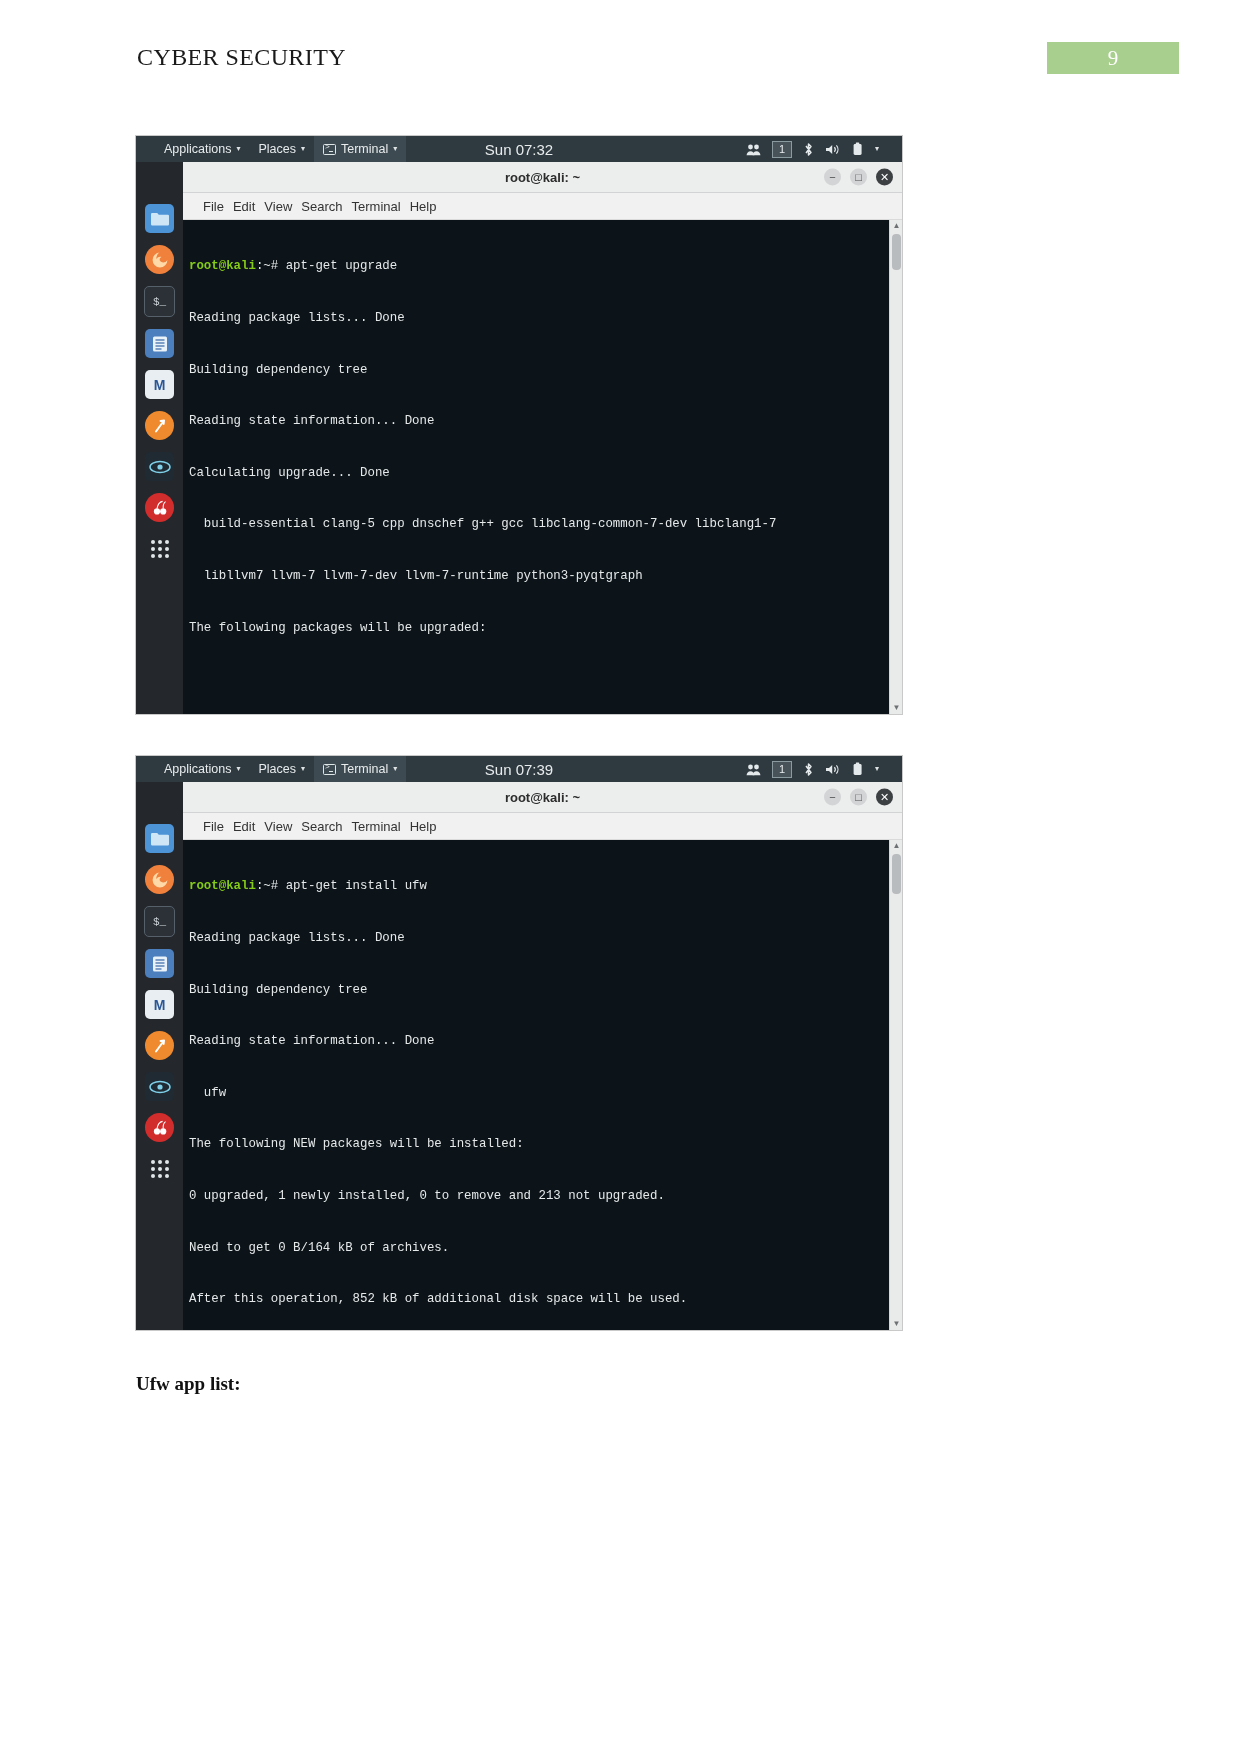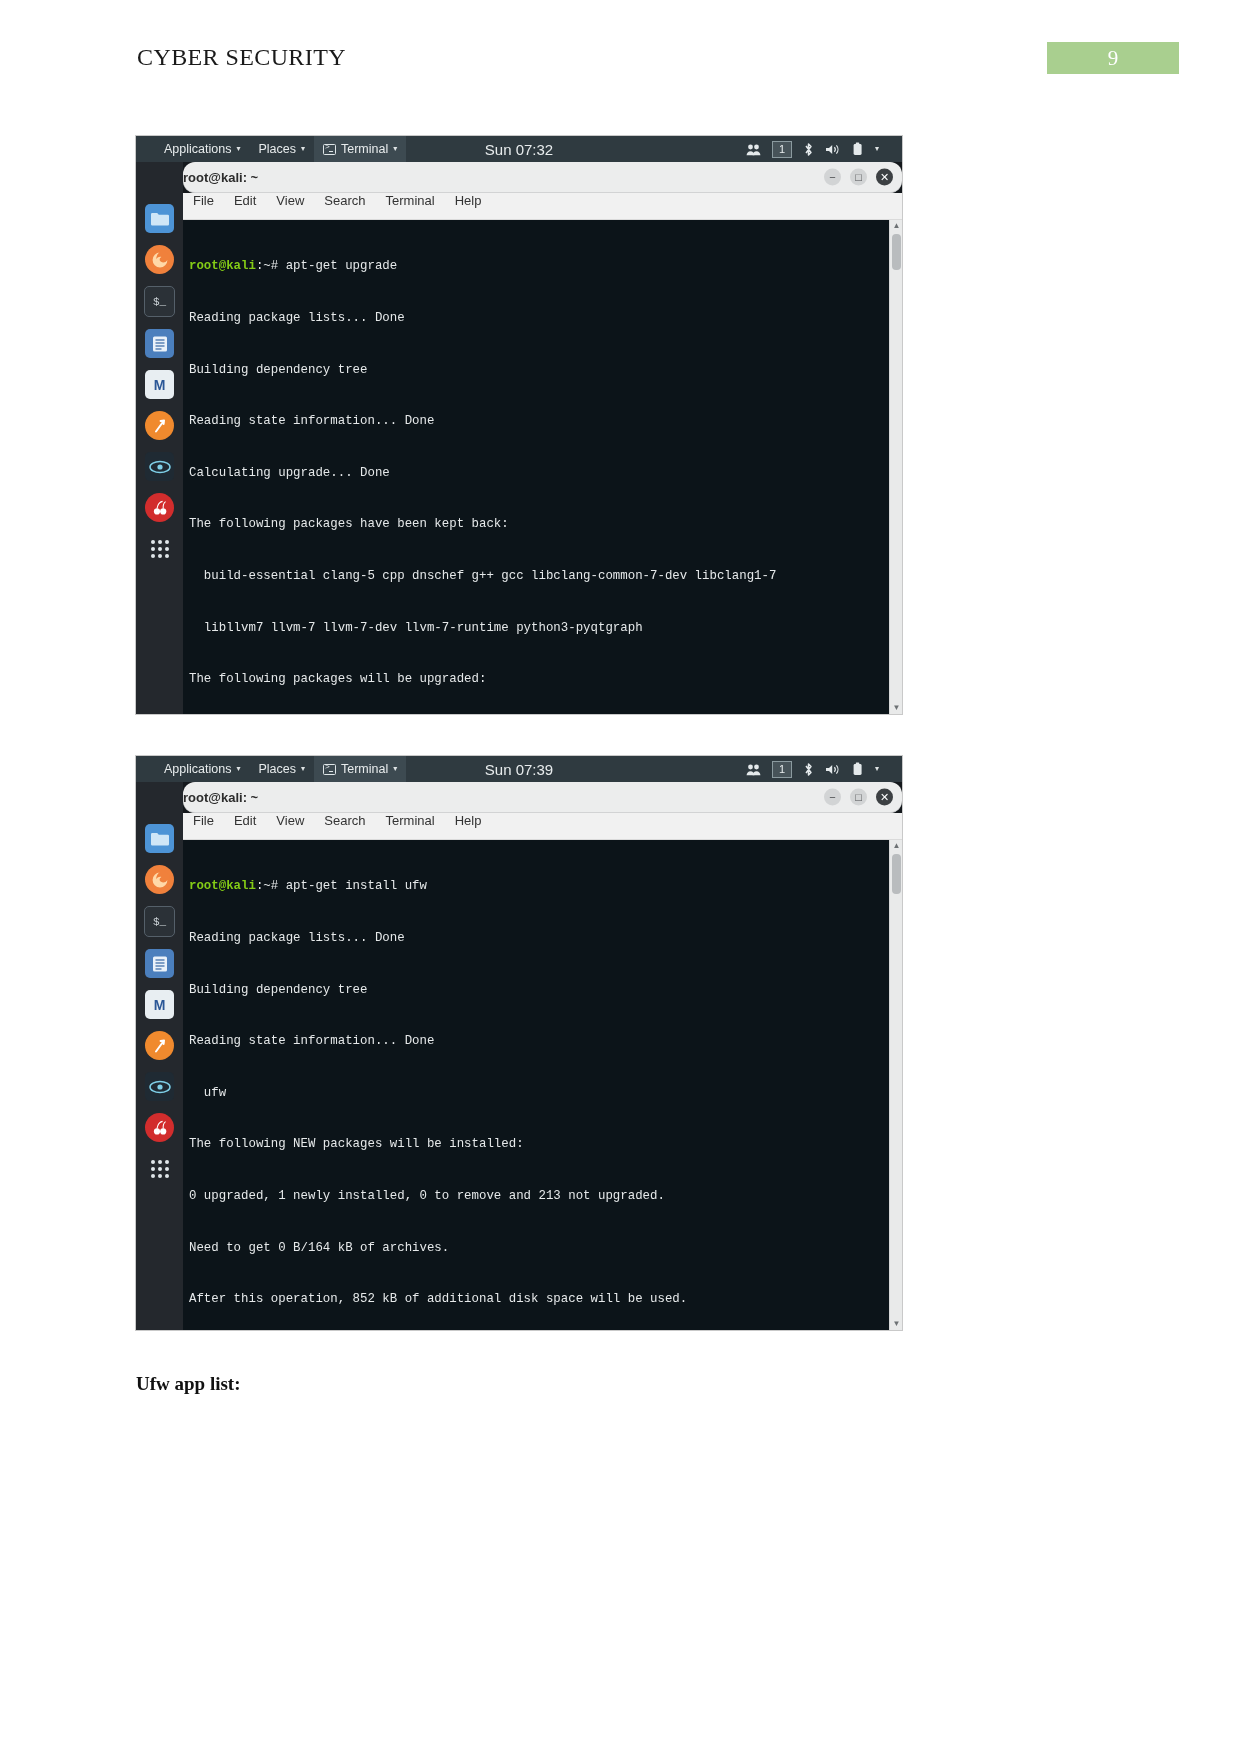--- a/index.html
+++ b/index.html
@@ -206,23 +206,23 @@
     bottom: 0;
     display: flex;
     flex-direction: column;
   }
   .term-titlebar {
     height: 30px;
     background: #eceded;
     border-bottom: 1px solid #d2d3d4;
     display: flex;
     align-items: center;
+    justify-content: center;
     position: relative;
     flex: none;
-    border-radius: 12px;
   }
   .term-title {
     font-family: "Liberation Sans", sans-serif;
     font-size: 13px;
     font-weight: bold;
     color: #2c2c2c;
   }
   .win-btns {
     position: absolute;
     right: 9px;
@@ -241,22 +241,23 @@
     line-height: 17px;
     text-align: center;
     font-family: "Liberation Sans", sans-serif;
   }
   .win-btn.close { background: #3c4043; color: #fff; }
   .term-menubar {
     height: 26px;
     background: #f1f1f1;
     border-bottom: 1px solid #dadada;
     display: flex;
-    padding-left: 10px;
-    gap: 20px;
+    align-items: center;
+    padding-left: 20px;
+    gap: 9px;
     flex: none;
   }
   .term-menu-item {
     font-family: "Liberation Sans", sans-serif;
     font-size: 13px;
     color: #333;
     white-space: nowrap;
   }
   .term-body {
     flex: 1;
@@ -445,21 +446,20 @@
         <span class="term-menu-item">Terminal</span>
         <span class="term-menu-item">Help</span>
       </div>
       <div class="term-body">
         <div class="term-lines">
           <span class="ln"><span class="prompt-user">root@kali</span><span class="prompt-path">:~# </span><span class="prompt-path">apt-get upgrade</span></span>
           <span class="ln">Reading package lists... Done</span>
           <span class="ln">Building dependency tree</span>
           <span class="ln">Reading state information... Done</span>
           <span class="ln">Calculating upgrade... Done</span>
-          <span class="ln">The following packages have been kept back:</span>
           <span class="ln">  build-essential clang-5 cpp dnschef g++ gcc libclang-common-7-dev libclang1-7</span>
           <span class="ln">  libllvm7 llvm-7 llvm-7-dev llvm-7-runtime python3-pyqtgraph</span>
           <span class="ln">The following packages will be upgraded:</span>
           
           
           
           
           
           
           

